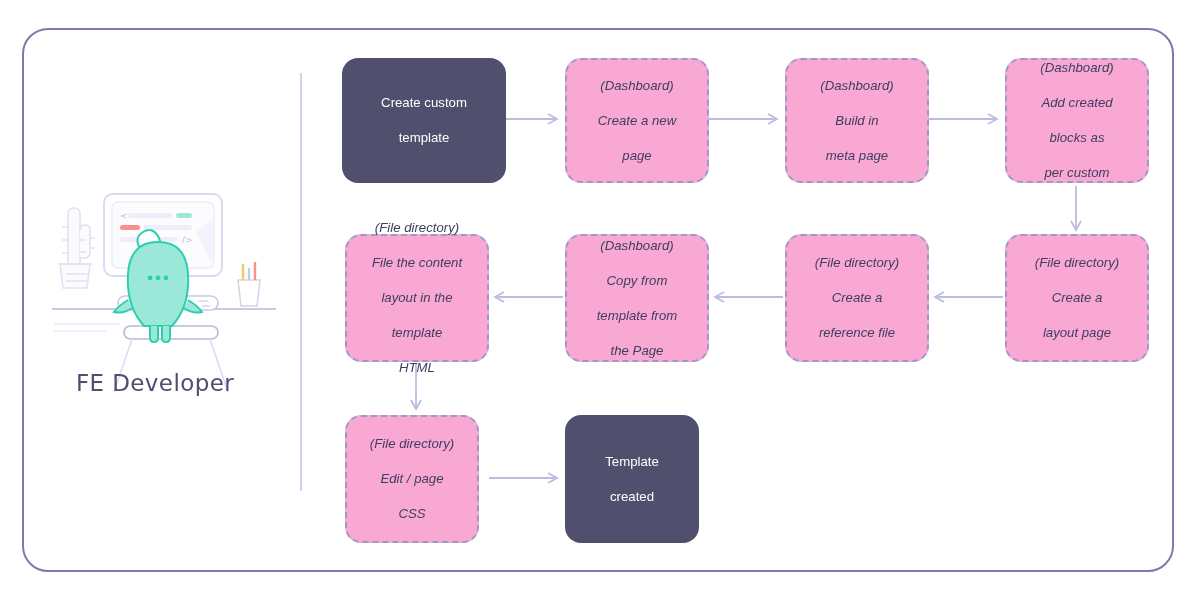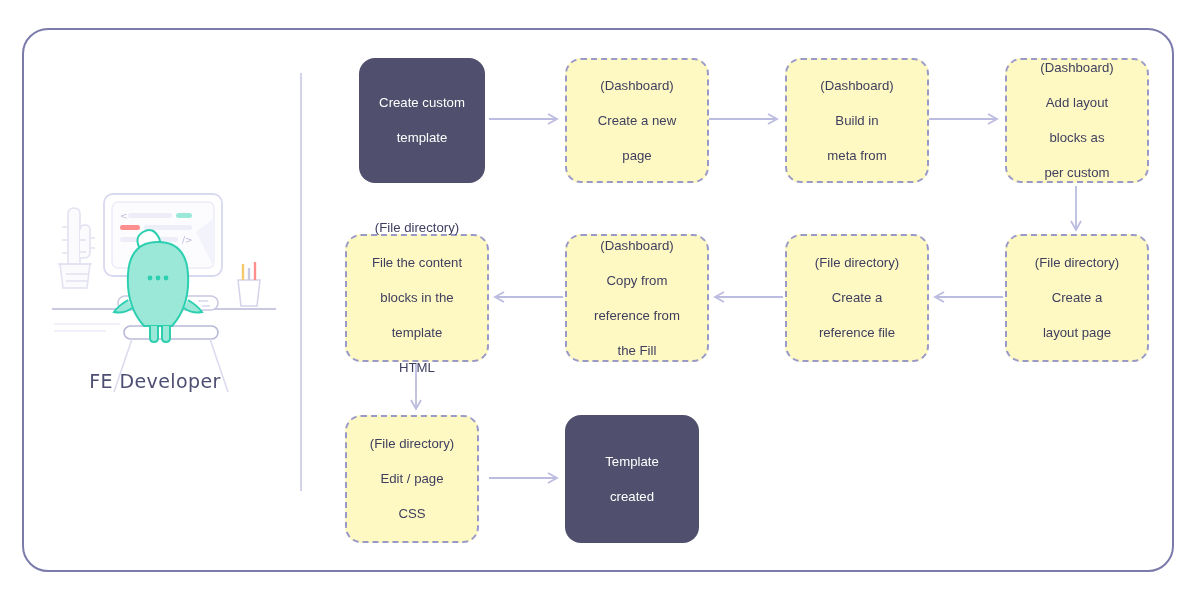--- a/index.html
+++ b/index.html
@@ -49,21 +49,21 @@
     width: 240px;
     height: 225px;
   }
   .illus-svg { display: block; }
   .illus-label {
     position: absolute;
     left: 40px;
     top: 370px;
     width: 230px;
     text-align: center;
-    font-size: 19px;
+    font-size: 23px;
     letter-spacing: 0.4px;
     color: #4e4e73;
     font-family: "DejaVu Sans", sans-serif;
     white-space: nowrap;
   }
 
   
   .node {
     position: absolute;
     box-sizing: border-box;
@@ -73,24 +73,25 @@
     text-align: center;
     line-height: 1.33;
     font-size: 13.2px;
   }
   .node-solid {
     background: #50506e;
     color: #ffffff;
     border-radius: 16px;
   }
   .node-dashed {
-    background: #fef9c3;
+    background: #f9a8d4;
     color: #3e3e5e;
     border: 2px dashed #9a9ac8;
     border-radius: 16px;
+    font-style: italic;
   }
   .node span { display: block; padding: 0 6px; }
 
   
   .conn { position: absolute; }
   .conn svg { display: block; overflow: visible; }
 </style>
 </head>
 <body>
 
@@ -209,68 +210,68 @@
         <path d="M2 37 L7 46 L12 37" stroke="#bcbce0" stroke-width="1.8" fill="none"></path>
       </svg>
   </div>
   <div class="conn" style="left:489px; top:471px;">
     <svg width="74" height="14" viewBox="0 0 74 14">
         <path d="M0 7 H66" stroke="#bcbce0" stroke-width="1.8" fill="none"></path>
         <path d="M59 2 L68 7 L59 12" stroke="#bcbce0" stroke-width="1.8" fill="none"></path>
       </svg>
   </div>
 
-  <div class="node node-solid" style="left:359px; top:58px; width:126px; height:125px;">
+  <div class="node node-solid" style="left:342px; top:58px; width:164px; height:125px;">
     <span>
       <span>Create custom</span><br>
       <span>template</span>
     </span>
   </div>
 
   <div class="node node-dashed" style="left:565px; top:58px; width:144px; height:125px;">
     <span>
       <span>(Dashboard)</span><br>
       <span>Create a new</span><br>
       <span>page</span>
     </span>
   </div>
 
   <div class="node node-dashed" style="left:785px; top:58px; width:144px; height:125px;">
     <span>
       <span>(Dashboard)</span><br>
       <span>Build in</span><br>
-      <span>meta from</span>
+      <span>meta page</span>
     </span>
   </div>
 
   <div class="node node-dashed" style="left:1005px; top:58px; width:144px; height:125px;">
     <span>
       <span>(Dashboard)</span><br>
-      <span>Add layout</span><br>
+      <span>Add created</span><br>
       <span>blocks as</span><br>
       <span>per custom</span>
     </span>
   </div>
 
   <div class="node node-dashed" style="left:345px; top:234px; width:144px; height:128px;">
     <span>
       <span>(File directory)</span><br>
       <span>File the content</span><br>
-      <span>blocks in the</span><br>
+      <span>layout in the</span><br>
       <span>template</span><br>
       <span>HTML</span>
     </span>
   </div>
 
   <div class="node node-dashed" style="left:565px; top:234px; width:144px; height:128px;">
     <span>
       <span>(Dashboard)</span><br>
       <span>Copy from</span><br>
-      <span>reference from</span><br>
-      <span>the Fill</span>
+      <span>template from</span><br>
+      <span>the Page</span>
     </span>
   </div>
 
   <div class="node node-dashed" style="left:785px; top:234px; width:144px; height:128px;">
     <span>
       <span>(File directory)</span><br>
       <span>Create a</span><br>
       <span>reference file</span>
     </span>
   </div>

